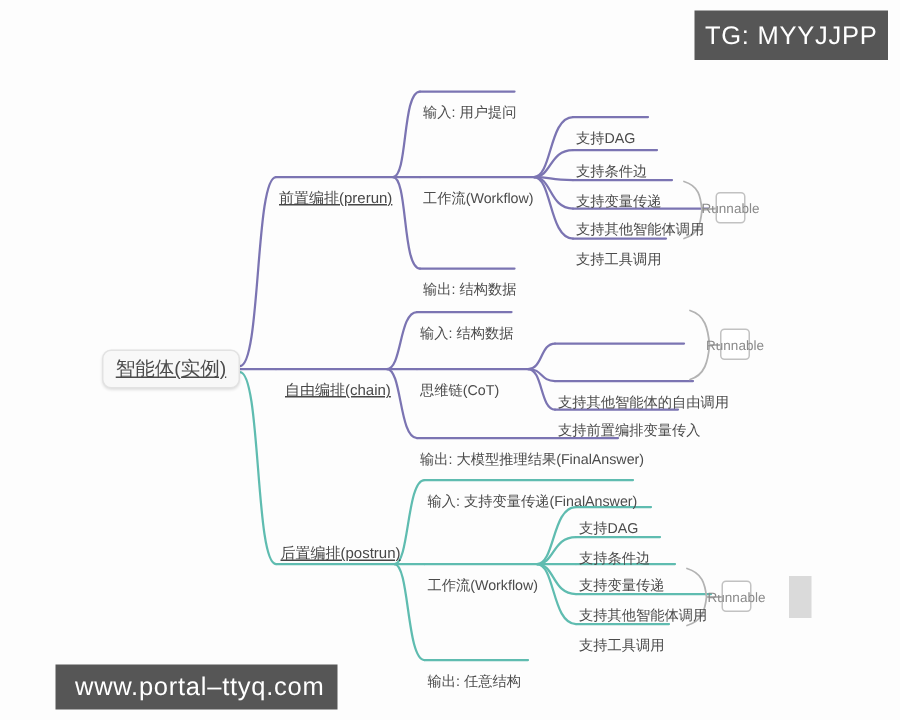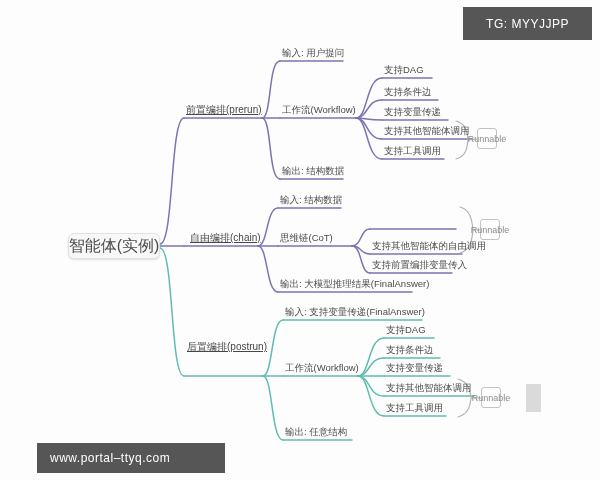--- a/index.html
+++ b/index.html
@@ -4,43 +4,43 @@
 <style>
   html,body{margin:0;padding:0;background:#ffffff;}
   .stage{
     position:relative;width:600px;height:480px;overflow:hidden;
     background:#fdfdfd;
     font-family:"Liberation Sans","DejaVu Sans",sans-serif;
   }
   .stage svg{position:absolute;left:0;top:0;}
   .lbl{
     position:absolute;height:14px;line-height:14px;
-    font-size:9.5px;color:#4b4b4b;white-space:nowrap;
+    font-size:9.5px;color:#4b4b4b;white-space:nowrap;margin-top:23px;
   }
   .lbl.l1{font-size:10px;color:#474747;text-decoration:underline;}
   .root-node{
     position:absolute;left:68px;top:233px;width:92px;height:26px;
     background:#f8f8f8;border:1px solid #e2e2e2;border-radius:6px;
     box-shadow:0 1px 2px rgba(0,0,0,.12);
     display:flex;align-items:center;justify-content:center;
-    font-size:16px;color:#4b4b4b;box-sizing:border-box;white-space:nowrap;
+    font-size:13px;color:#4b4b4b;box-sizing:border-box;white-space:nowrap;text-decoration:underline;
   }
   .runnable{
     position:absolute;width:20px;height:21px;box-sizing:border-box;
     border:1px solid #c2c2c2;border-radius:3px;background:#fff;
     display:flex;align-items:center;justify-content:center;
     font-size:9px;color:#8a8a8a;white-space:nowrap;
   }
   .gray-block{
     position:absolute;left:526px;top:384px;width:15px;height:28px;
     background:#dadada;
   }
   .overlay{
     position:absolute;background:#565656;color:#ffffff;
-    font-size:12px;letter-spacing:.5px;white-space:nowrap;
+    font-size:17px;letter-spacing:.5px;white-space:nowrap;
   }
   .tg-badge{
     left:463px;top:7px;width:129px;height:33px;
     display:flex;align-items:center;justify-content:center;
   }
   .watermark{
     left:8px;top:443px;width:188px;height:30px;
     display:flex;align-items:center;padding-left:13px;box-sizing:border-box;margin-left:29px;
   }
 </style>

